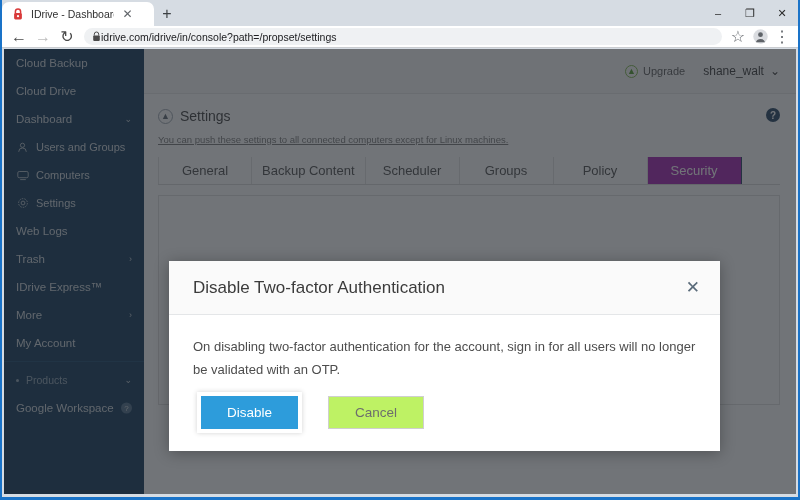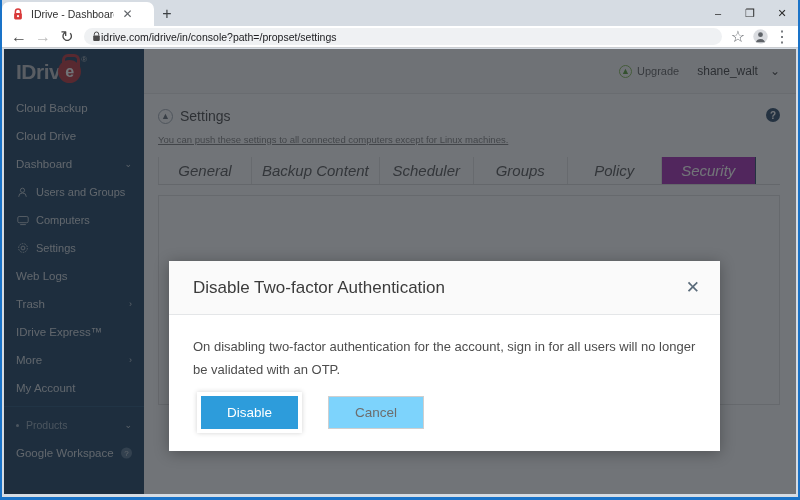--- a/index.html
+++ b/index.html
@@ -170,21 +170,21 @@
     display: flex; align-items: center; justify-content: flex-end;
     padding-right: 16px; gap: 18px;
     border-bottom: 1px solid #e8e8e8;
   }
   .upgrade { display: flex; align-items: center; gap: 5px; font-size: 11px; color: #555; }
   .up-ico {
     width: 13px; height: 13px; border-radius: 50%;
     border: 1px solid #7ab648; color: #4d9a2a;
     font-size: 9px; display: flex; align-items: center; justify-content: center;
   }
-  .user { display: flex; align-items: center; gap: 12px; font-size: 12px; color: #333; }
+  .user { display: flex; align-items: center; gap: 6px; font-size: 12px; color: #333; }
 
   .content { padding: 14px 16px 0 14px; position: relative; }
   .page-head { display: flex; align-items: center; gap: 7px; }
   .home-ico {
     width: 15px; height: 15px; border-radius: 50%;
     border: 1px solid #9aa4ae; color: #5b6570;
     font-size: 9px; display: flex; align-items: center; justify-content: center;
   }
   .page-title { font-size: 14px; color: #3a3a3a; }
   .help-ico {
@@ -196,24 +196,23 @@
   }
   .subtitle { font-size: 9.5px; color: #777; margin-top: 10px; text-decoration: underline; }
 
   .tabs {
     display: flex; margin-top: 12px;
     border-bottom: 1px solid #d9d9d9;
   }
   .tabitem {
     min-width: 94px; height: 27px;
     display: flex; align-items: center; justify-content: center;
-    font-size: 15px; color: #4a4a4a;
+    font-size: 13px; color: #4a4a4a;
     border-right: 1px solid #e2e2e2;
     padding: 0 10px;
-    font-style: italic;
   }
   .tabitem:first-child { border-left: 1px solid #e2e2e2; }
   .tabitem.active { background: #a21caf; color: #fff; border-color: #1f3f5e; }
 
   .panel {
     margin-top: 10px; height: 210px;
     border: 1px solid #dedede; background: #fff;
   }
 
   
@@ -253,21 +252,21 @@
     margin-right: 22px;
   }
   .btn-primary {
     background: #2d9cdb; color: #fff;
     font-size: 13.5px;
     padding: 9px 26px;
     border: none;
     display: inline-block;
   }
   .btn-secondary {
-    background: #7dd3fc; color: #6d6d6d;
+    background: #bef264; color: #6d6d6d;
     font-size: 13.5px;
     padding: 8px 26px;
     border: 1px solid #cfcfcf;
     display: inline-block;
   }
 </style>
 </head>
 <body>
 
 <div id="browser">
@@ -312,25 +311,20 @@
         <circle cx="7.5" cy="5.7" r="2.4" fill="#5f6368"></circle>
         <path d="M2.9 13.2a4.9 4.9 0 0 1 9.2 0" fill="#5f6368"></path>
       </svg>
     </div>
     <div class="toolicon">⋮</div>
   </div>
 
   <div id="viewport">
 
     <div class="sidebar">
-      <div class="logo">
-        <span class="logo-text">IDriv</span>
-        <span class="logo-badge">e</span>
-        <span class="logo-reg">®</span>
-      </div>
 
       <div class="nav-item">
         <span>Cloud Backup</span>
       </div>
       <div class="nav-item">
         <span>Cloud Drive</span>
       </div>
       <div class="nav-item">
         <span>Dashboard</span>
         <span class="chev">⌄</span>

